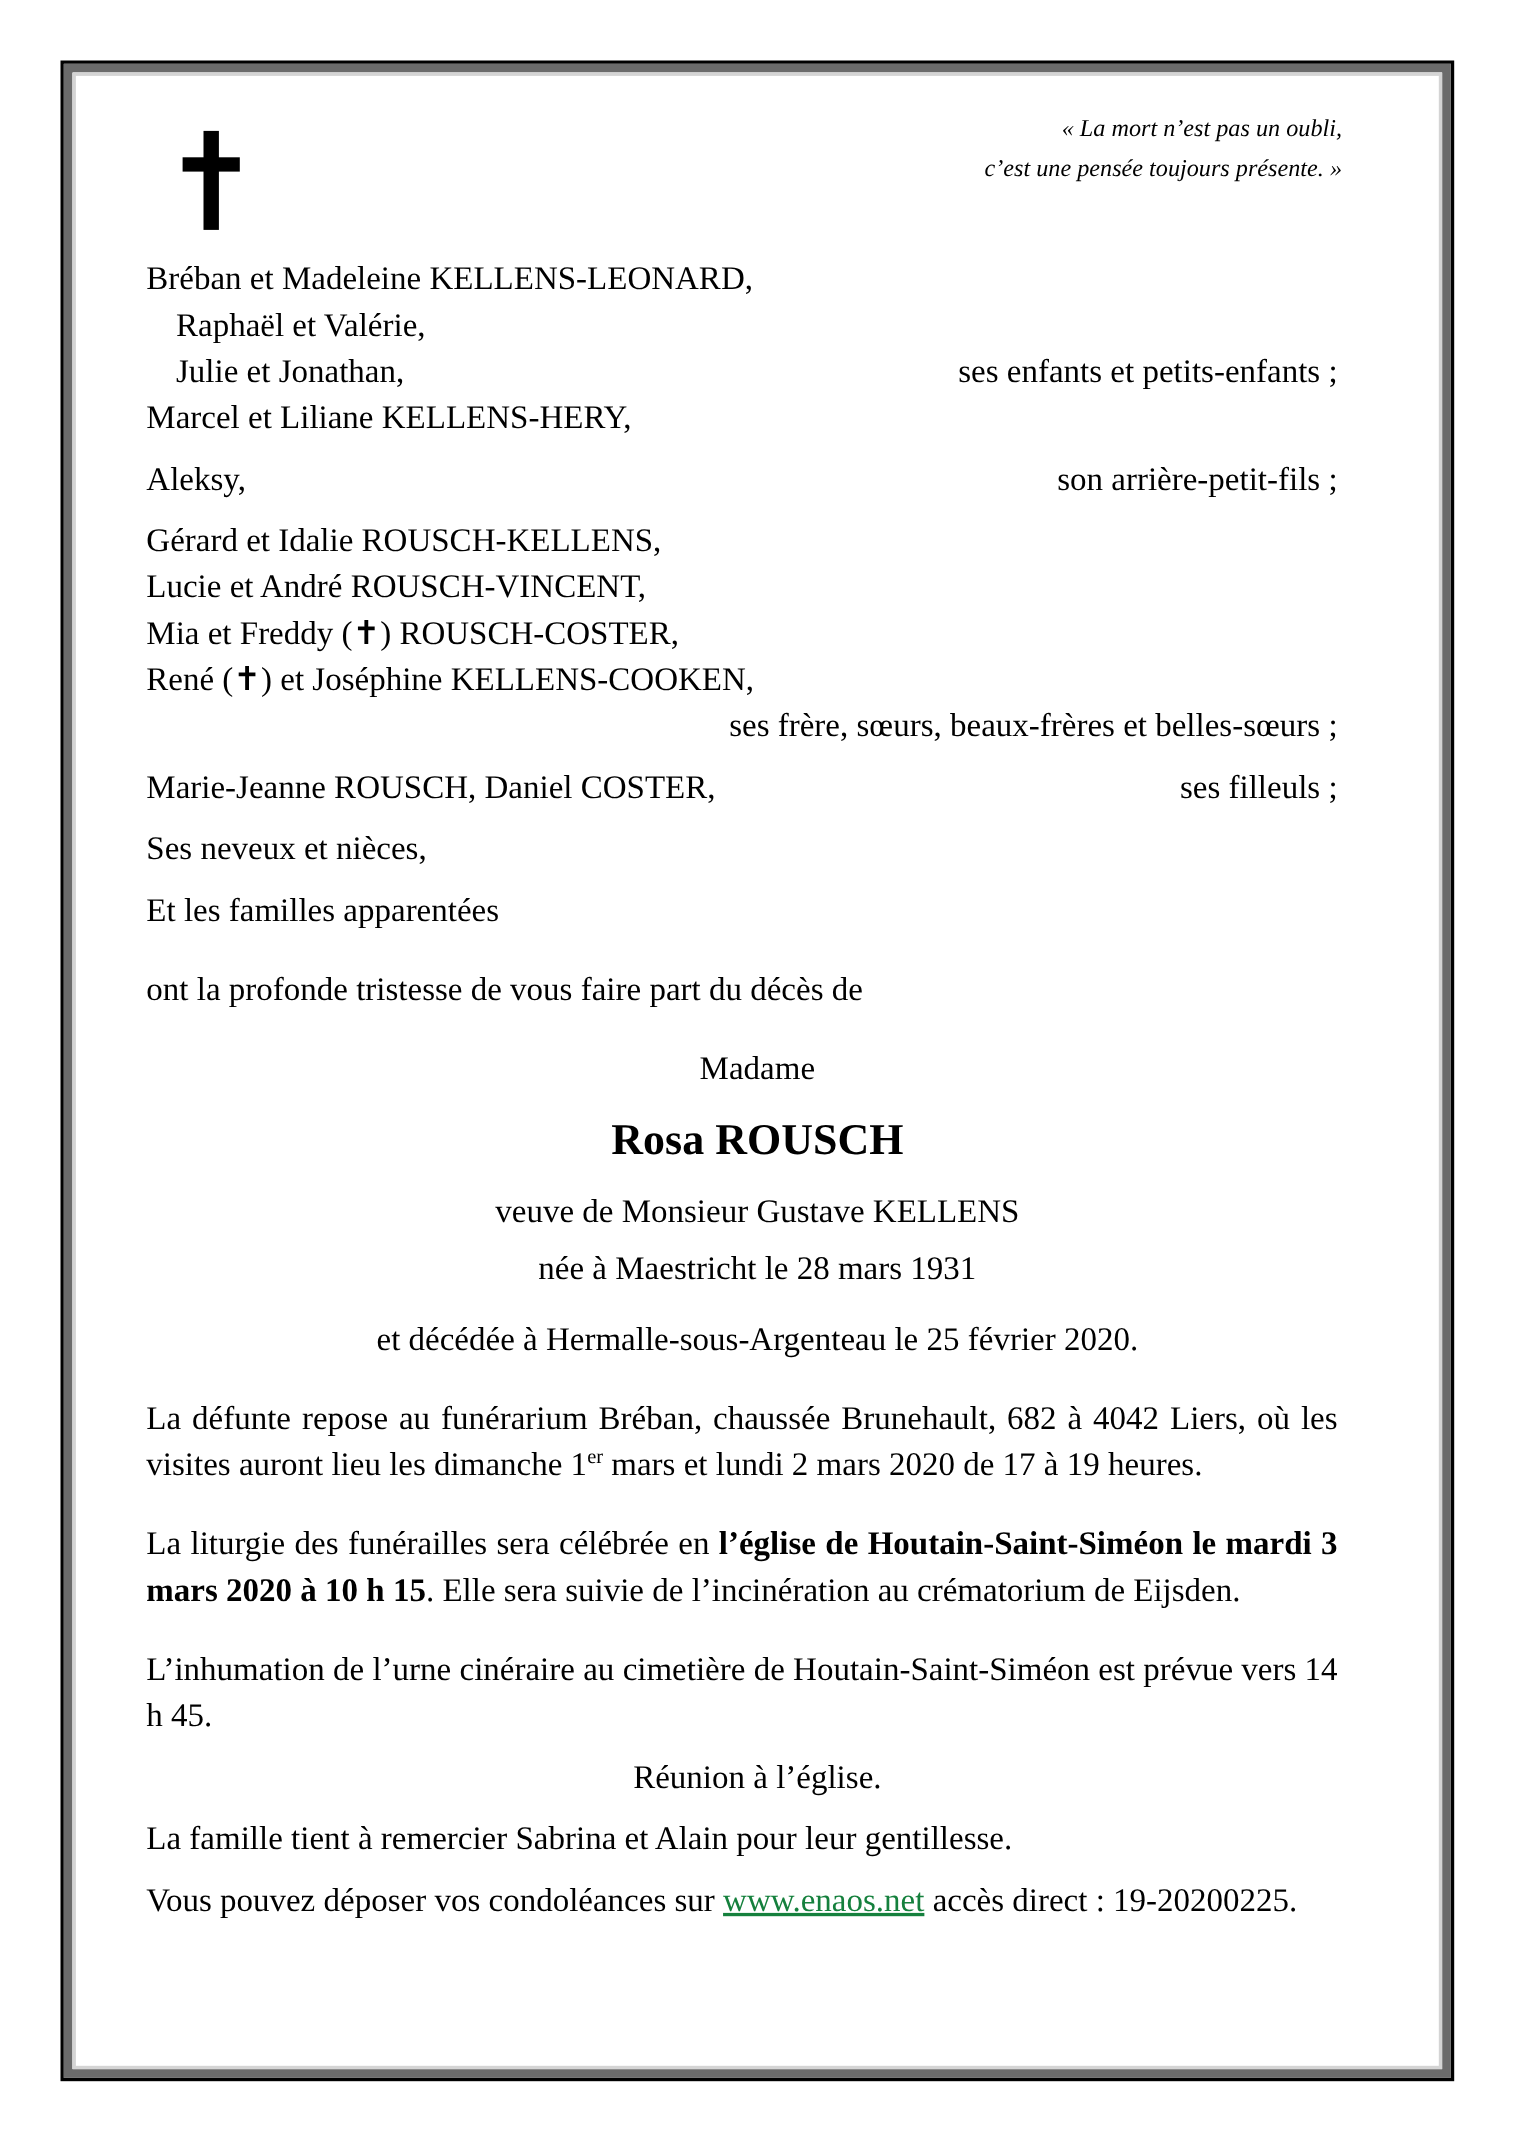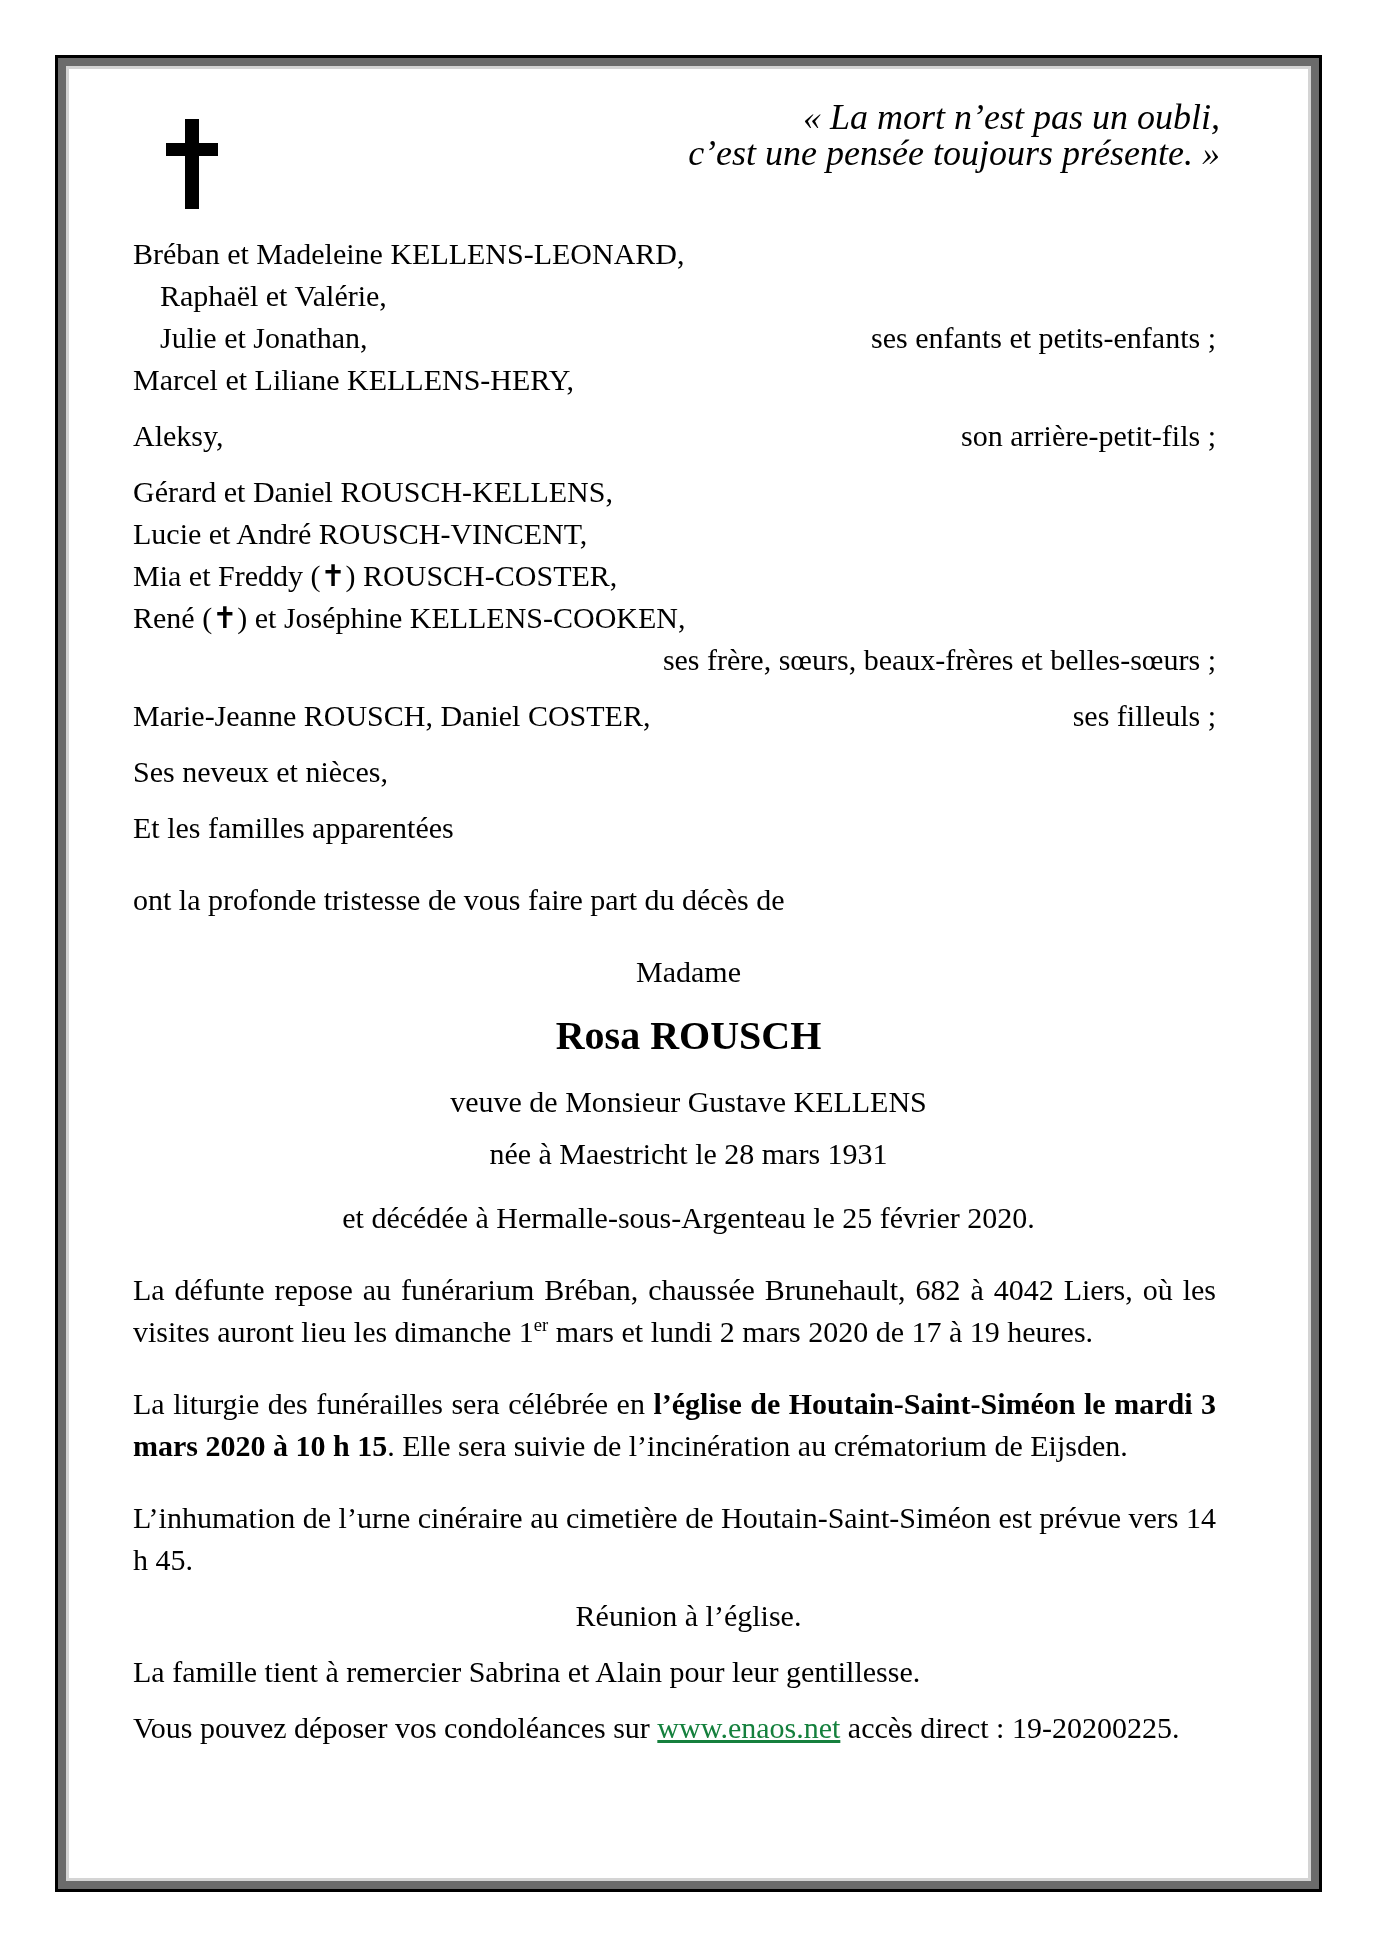--- a/index.html
+++ b/index.html
@@ -74,21 +74,21 @@
     content: "";
     position: absolute;
     left: 0;
     top: 24px;
     width: 100%;
     height: 13px;
     background: #000000;
   }
   .quote {
     font-style: italic;
-    font-size: 36px;
+    font-size: 22px;
     line-height: 36px;
     text-align: right;
     margin-right: -4px;
   }
   .section { margin-bottom: 14px; }
   .row {
     display: flex;
     justify-content: space-between;
     align-items: baseline;
   }
@@ -161,21 +161,21 @@
 
         <div class="section">
           <div class="row">
             <span>Aleksy,</span>
             <span class="relation">son arrière-petit-fils ;</span>
           </div>
         </div>
 
         <div class="section">
           <div class="row">
-            <span>Gérard et Daniel ROUSCH-KELLENS,</span>
+            <span>Gérard et Idalie ROUSCH-KELLENS,</span>
           </div>
           <div class="row">
             <span>Lucie et André ROUSCH-VINCENT,</span>
           </div>
           <div class="row">
             <span>Mia et Freddy (✝) ROUSCH-COSTER,</span>
           </div>
           <div class="row">
             <span>René (✝) et Joséphine KELLENS-COOKEN,</span>
           </div>

